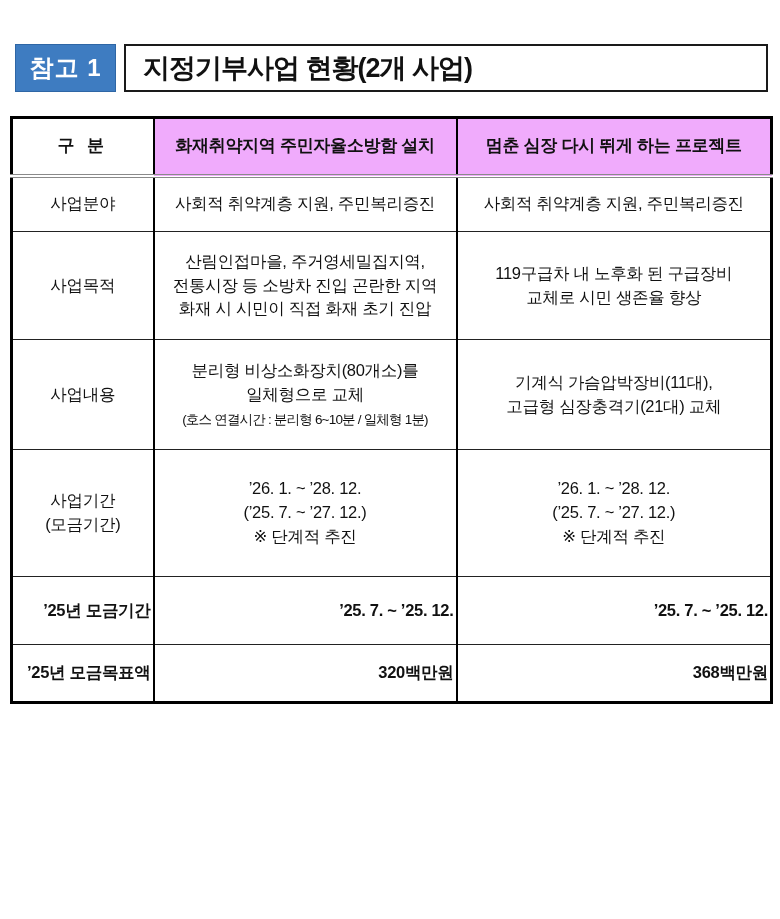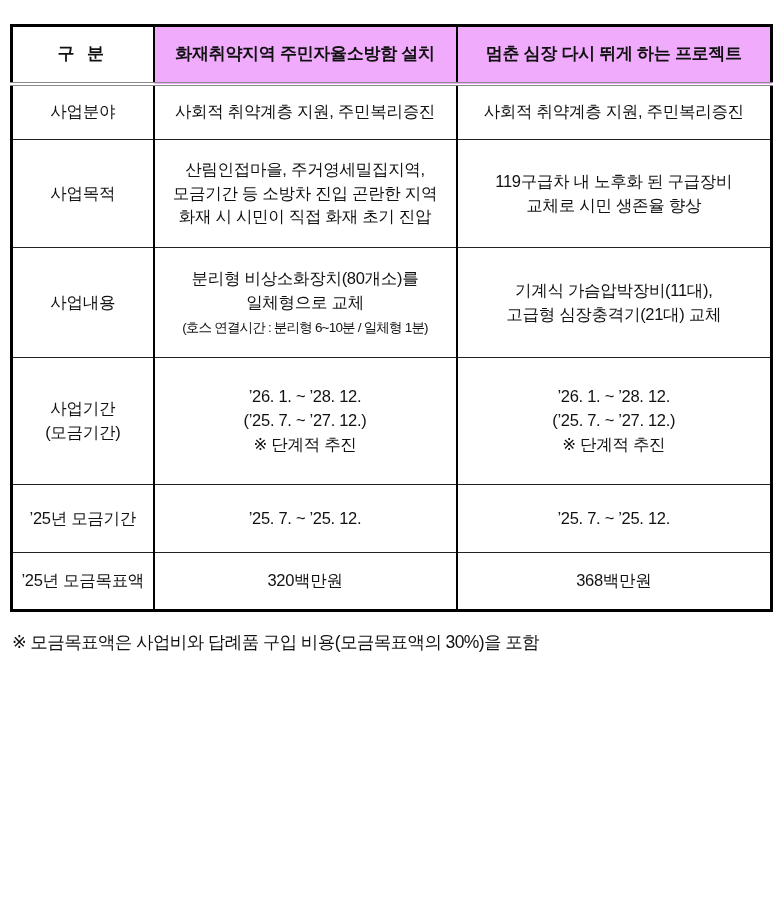--- a/index.html
+++ b/index.html
@@ -65,33 +65,37 @@
   .cell-text { white-space: pre-line; }
   .cell-sub { white-space: pre-line; font-size: 13.5px; margin-top: 3px; letter-spacing: -0.8px; }
   tr.hrow  { height: 58px; }
   tr.r0 { height: 56px; }
   tr.r1 { height: 108px; }
   tr.r2 { height: 110px; }
   tr.r3 { height: 127px; }
   tr.r4 { height: 88px; }
   tr.r5 { height: 68px; }
   tr.r6 { height: 58px; }
-  tr.bold-row td { font-weight: normal; }
+  tr.bold-row td { font-weight: bold; text-align: right; }
 
   
   .footnote {
     margin: 18px 0 0 12px;
     font-size: 17.5px; letter-spacing: -0.6px;
   }
 </style>
 </head>
 <body>
 
 <div class="page">
 
+  <div class="header-row">
+    <div class="badge">참고 1</div>
+    <div class="title-box">지정기부사업 현황(2개 사업)</div>
+  </div>
 
 
   <table class="main">
     <colgroup>
         <col class="c0">
         <col class="c1">
         <col class="c2">
       </colgroup>
     <tbody>
         <tr class="hrow">
@@ -109,21 +113,21 @@
       <td>
             <div class="cell-text">사회적 취약계층 지원, 주민복리증진</div>
           </td>
     </tr>
     <tr class="r1">
       <td>
             <div class="cell-text">사업목적</div>
           </td>
       <td>
             <div class="cell-text">산림인접마을, 주거영세밀집지역,
-모금기간 등 소방차 진입 곤란한 지역
+전통시장 등 소방차 진입 곤란한 지역
 화재 시 시민이 직접 화재 초기 진압</div>
           </td>
       <td>
             <div class="cell-text">119구급차 내 노후화 된 구급장비
 교체로 시민 생존율 향상</div>
           </td>
     </tr>
     <tr class="r2">
       <td>
             <div class="cell-text">사업내용</div>
@@ -172,15 +176,14 @@
       <td>
             <div class="cell-text">320백만원</div>
           </td>
       <td>
             <div class="cell-text">368백만원</div>
           </td>
     </tr>
   </tbody>
     </table>
 
-  <div class="footnote">※ 모금목표액은 사업비와 답례품 구입 비용(모금목표액의 30%)을 포함</div>
 
 </div>
 
 </body></html>

